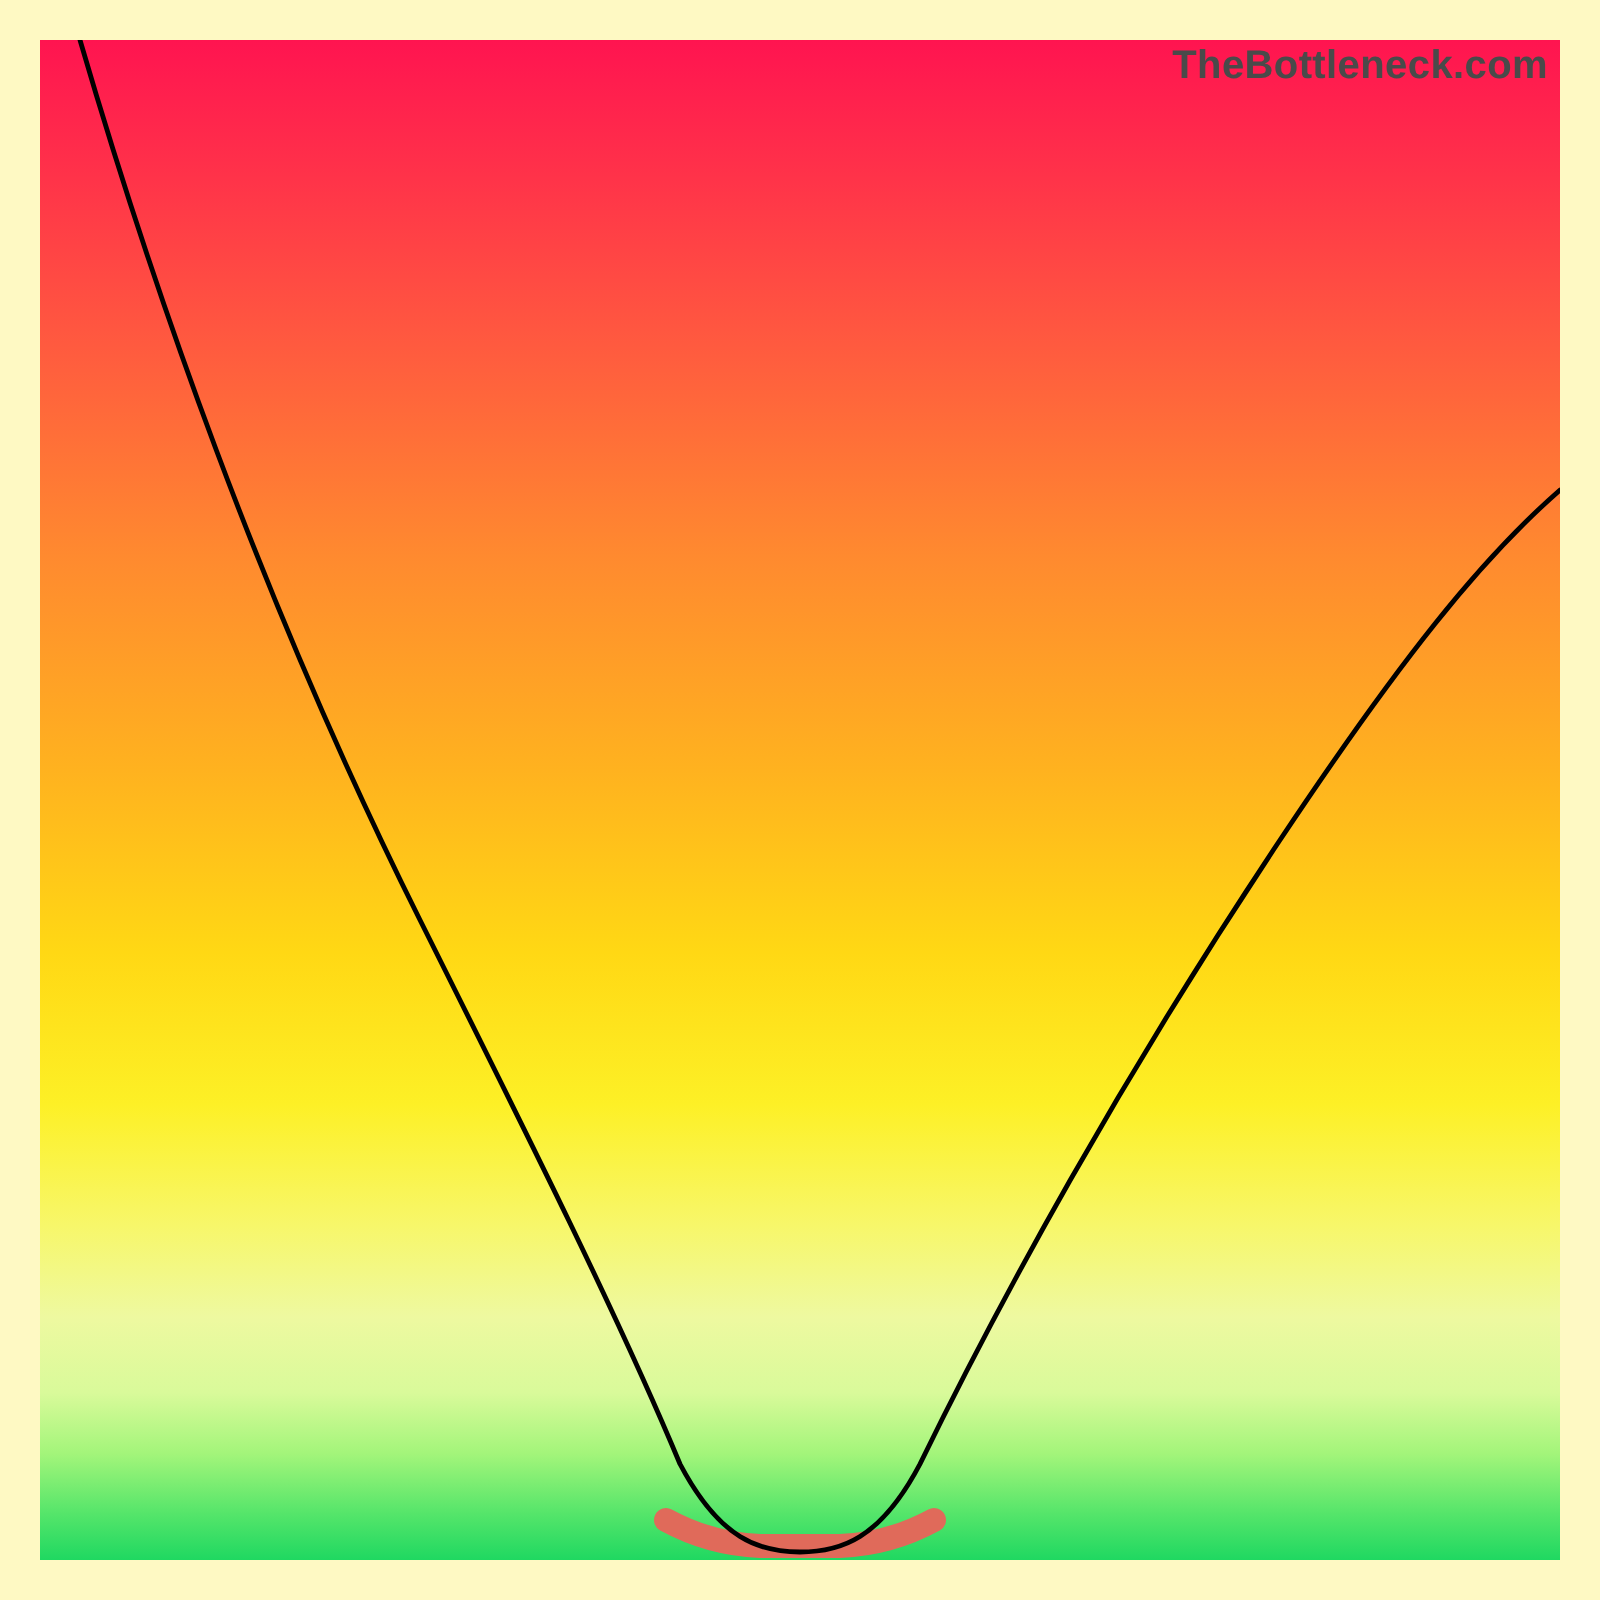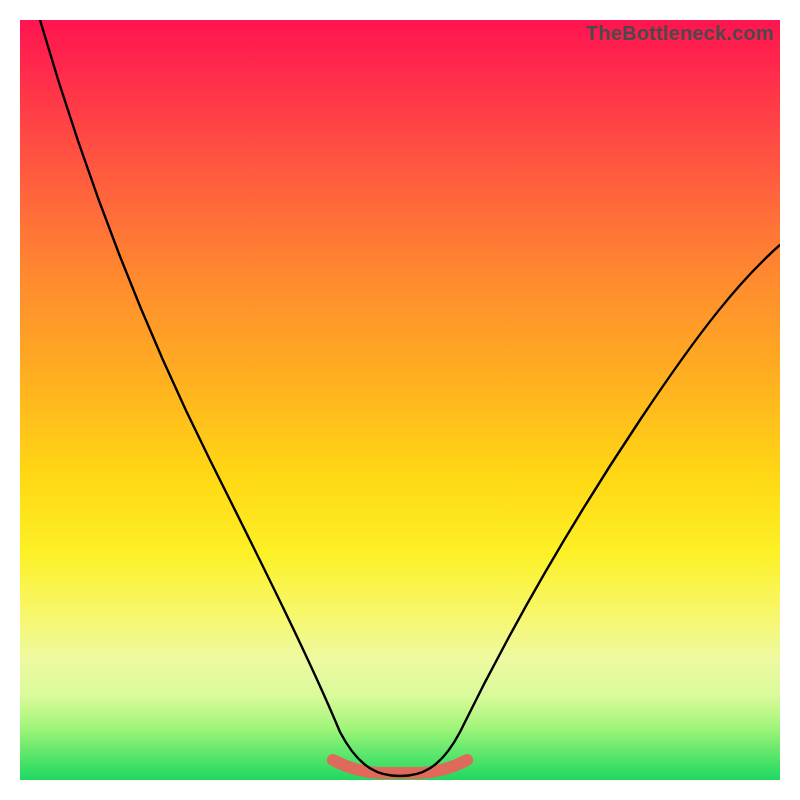--- a/index.html
+++ b/index.html
@@ -8,21 +8,21 @@
     width: 800px;
     height: 800px;
     background: #000;
     overflow: hidden;
     font-family: Arial, Helvetica, sans-serif;
   }
   .frame {
     position: relative;
     width: 800px;
     height: 800px;
-    background: #ffffff;
+    background: #fef9c3;
     text-align: center;
   }
   .plot {
     position: absolute;
     left: 20px;
     top: 20px;
     width: 760px;
     height: 760px;
     
     background: linear-gradient(

